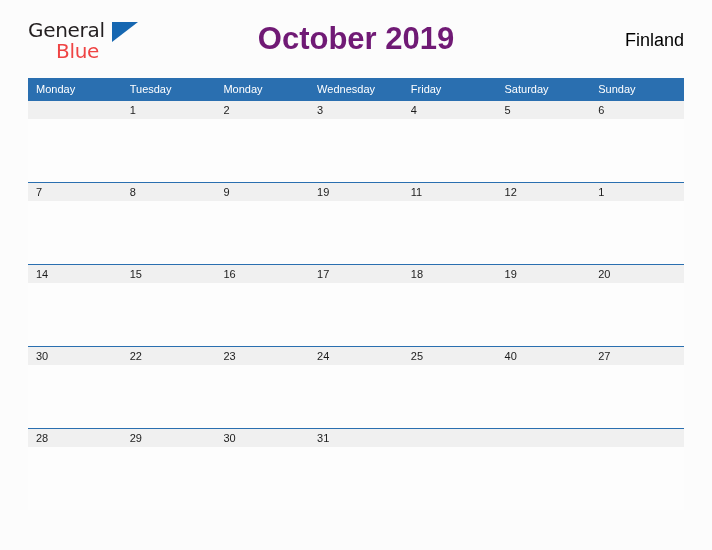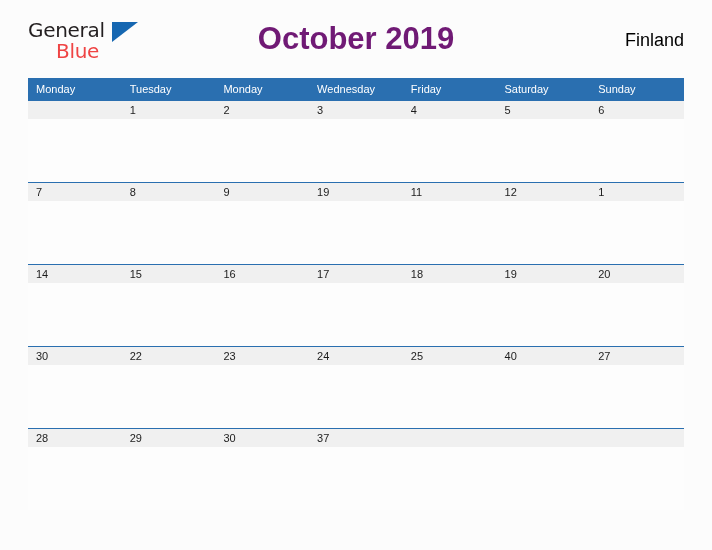--- a/index.html
+++ b/index.html
@@ -395,21 +395,21 @@
             </div>
           </td>
         <td>
             <div class="day-cell">
               <div class="day-num-band">30</div>
               <div class="day-body"></div>
             </div>
           </td>
         <td>
             <div class="day-cell">
-              <div class="day-num-band">37</div>
+              <div class="day-num-band">31</div>
               <div class="day-body"></div>
             </div>
           </td>
         <td>
             <div class="day-cell">
               <div class="day-num-band"></div>
               <div class="day-body"></div>
             </div>
           </td>
         <td>

